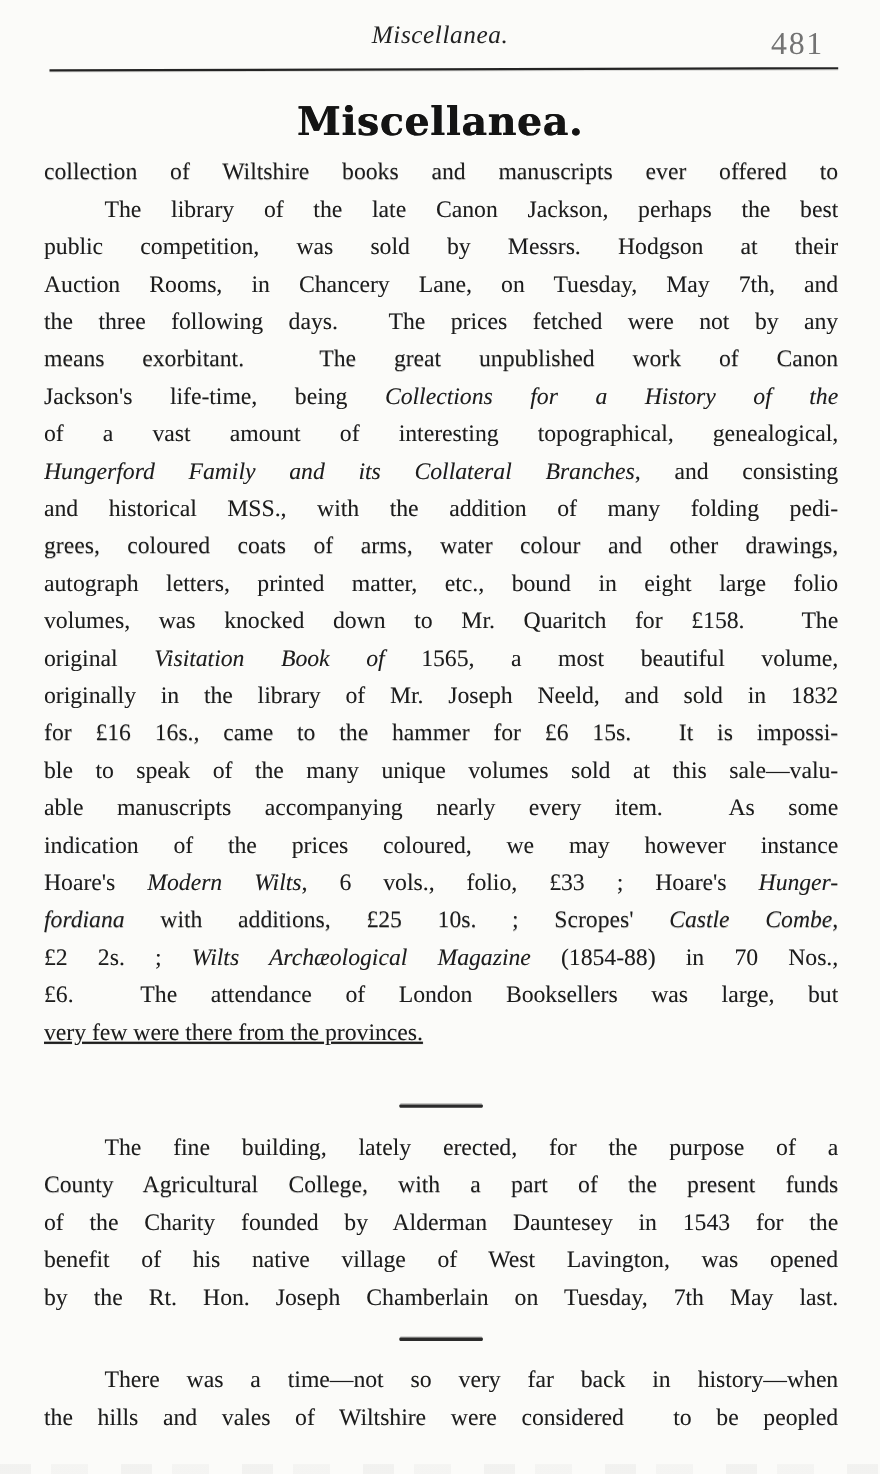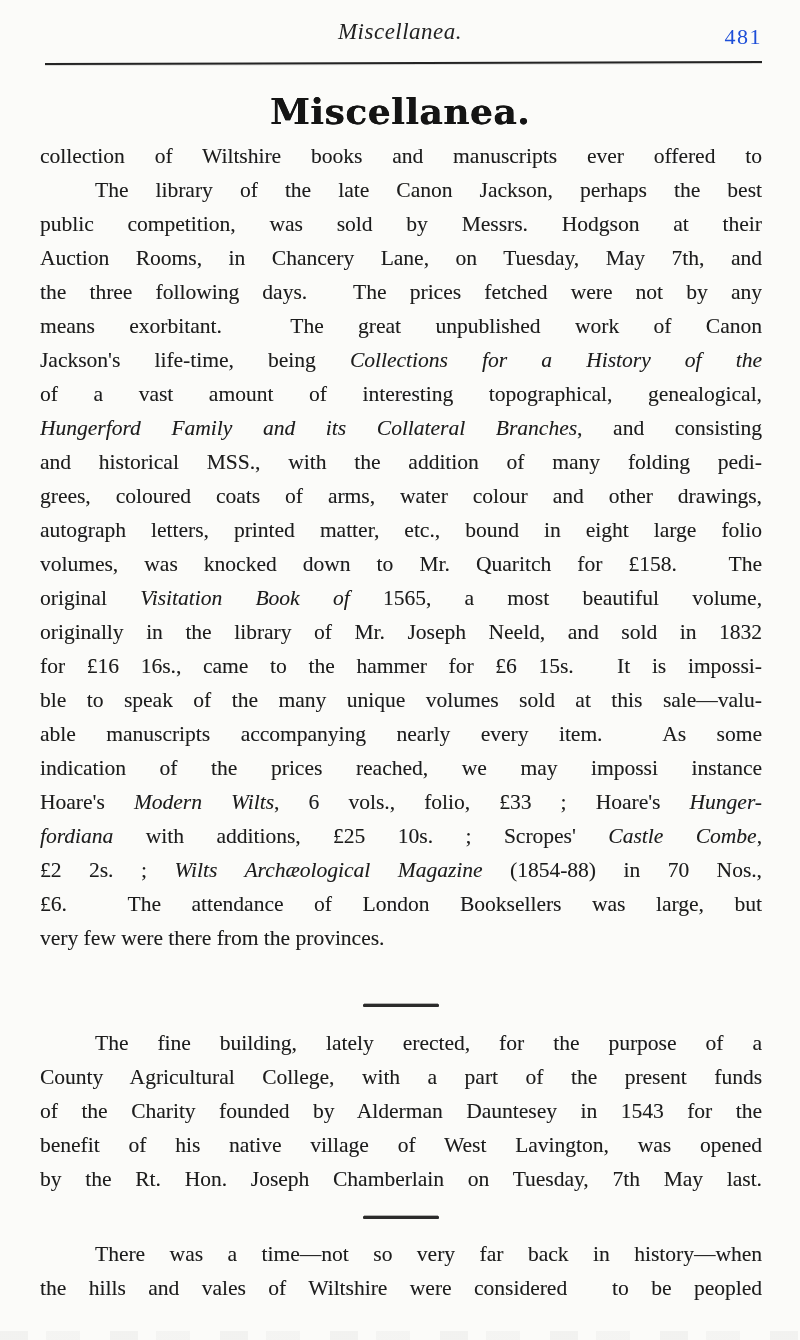--- a/index.html
+++ b/index.html
@@ -7,22 +7,22 @@
     position:relative; width:800px; height:1340px;
     background:#fbfbf9; color:#1c1c1c; overflow:hidden;
     font-family:"Liberation Serif", serif;
   }
   .running-header {
     position:absolute; top:19px; left:0; width:100%;
     text-align:center; font-style:italic; font-size:23px;
     letter-spacing:0.5px; color:#222;
   }
   .page-number {
-    position:absolute; top:24px; right:38px;
-    font-size:22px; letter-spacing:1.5px; color:#1d4ed8;
+    position:absolute; top:24px; right:51px;
+    font-size:29px; letter-spacing:1.5px; color:#737373;
   }
   .header-rule {
     position:absolute; top:62px; left:45px; width:717px; height:2px;
     background:#242424; transform:rotate(-0.15deg);
     box-shadow:0 1px 0 rgba(0,0,0,0.12);
   }
   .gothic-heading {
     position:absolute; top:90px; left:0; width:100%;
     text-align:center;
     font-family:"DejaVu Serif", serif; font-weight:bold;
@@ -35,21 +35,21 @@
     text-shadow:0.2px 0.2px 0 rgba(25,25,25,0.3);
   }
   .p0 { top:139px; }
   .p1 { top:1026px; }
   .p2 { top:1237px; }
   .line {
     height:34px; line-height:34px; overflow:hidden;
     text-align:justify; text-align-last:justify;
   }
   .line.indent { text-indent:55px; }
-  .line.noJust { text-align:center; text-align-last:left; }
+  .line.noJust { text-align:center; text-align-last:left;text-decoration:underline; }
   .line i { font-style:italic;margin-top:15px; }
   .divider {
     position:absolute; left:363px; width:76px; height:3px;
     background:#2b2b2b; border-radius:1px;
     box-shadow:0 -2px 0 -1px rgba(40,40,40,0.35);
   }
   .d1 { top:1004px; }
   .d2 { top:1216px; }
   .bottom-mottle {
     position:absolute; bottom:0; left:0; width:100%; height:9px;
@@ -79,21 +79,21 @@
       <div class="line"><i>Hungerford Family and its Collateral Branches</i><span>, and consisting</span></div>
       <div class="line"><span>and historical MSS., with the addition of many folding pedi-</span></div>
       <div class="line"><span>grees, coloured coats of arms, water colour and other drawings,</span></div>
       <div class="line"><span>autograph letters, printed matter, etc., bound in eight large folio</span></div>
       <div class="line"><span>volumes, was knocked down to Mr. Quaritch for £158.&nbsp; The</span></div>
       <div class="line"><span>original </span><i>Visitation Book of</i><span> 1565, a most beautiful volume,</span></div>
       <div class="line"><span>originally in the library of Mr. Joseph Neeld, and sold in 1832</span></div>
       <div class="line"><span>for £16 16s., came to the hammer for £6 15s.&nbsp; It is impossi-</span></div>
       <div class="line"><span>ble to speak of the many unique volumes sold at this sale—valu-</span></div>
       <div class="line"><span>able manuscripts accompanying nearly every item.&nbsp; As some</span></div>
-      <div class="line"><span>indication of the prices reached, we may impossi instance</span></div>
+      <div class="line"><span>indication of the prices coloured, we may however instance</span></div>
       <div class="line"><span>Hoare's </span><i>Modern Wilts</i><span>, 6 vols., folio, £33 ; Hoare's </span><i>Hunger-</i></div>
       <div class="line"><i>fordiana</i><span> with additions, £25 10s. ; Scropes' </span><i>Castle Combe</i><span>,</span></div>
       <div class="line"><span>£2 2s. ; </span><i>Wilts Archæological Magazine</i><span> (1854-88) in 70 Nos.,</span></div>
       <div class="line"><span>£6.&nbsp; The attendance of London Booksellers was large, but</span></div>
       <div class="line noJust"><span>very few were there from the provinces.</span></div>
     </div>
   <div class="divider d1"></div>
   <div class="para p1">
       <div class="line indent"><span>The fine building, lately erected, for the purpose of a</span></div>
       <div class="line"><span>County Agricultural College, with a part of the present funds</span></div>

